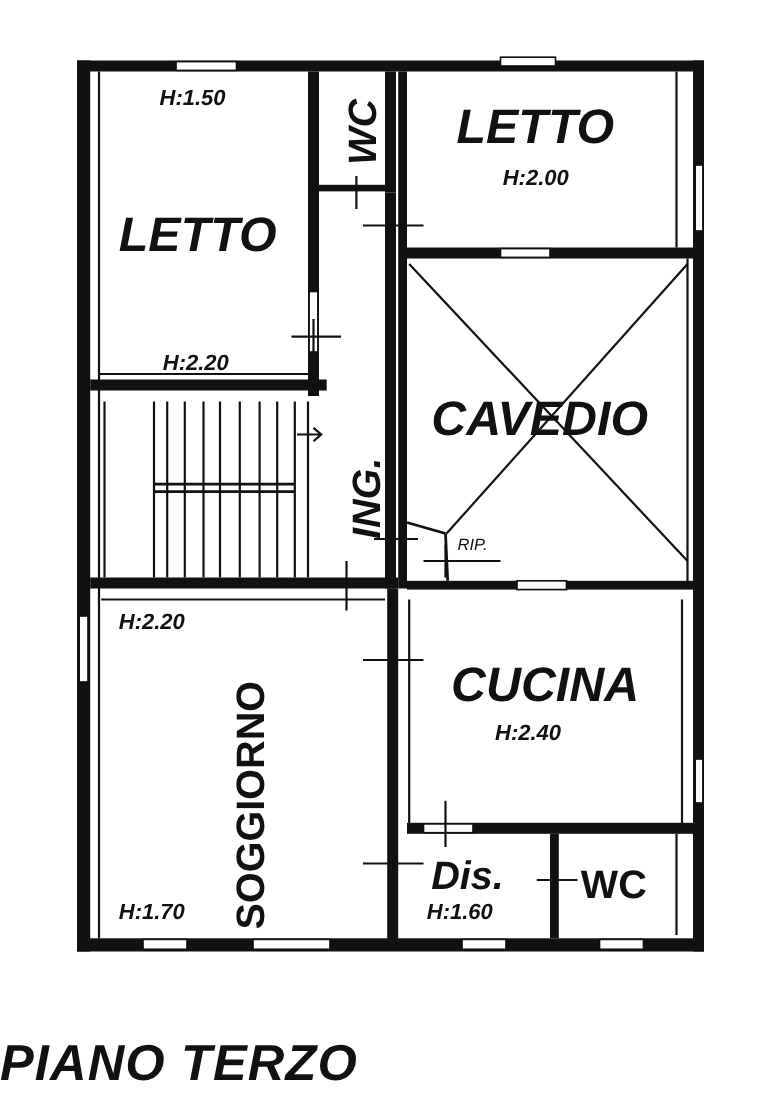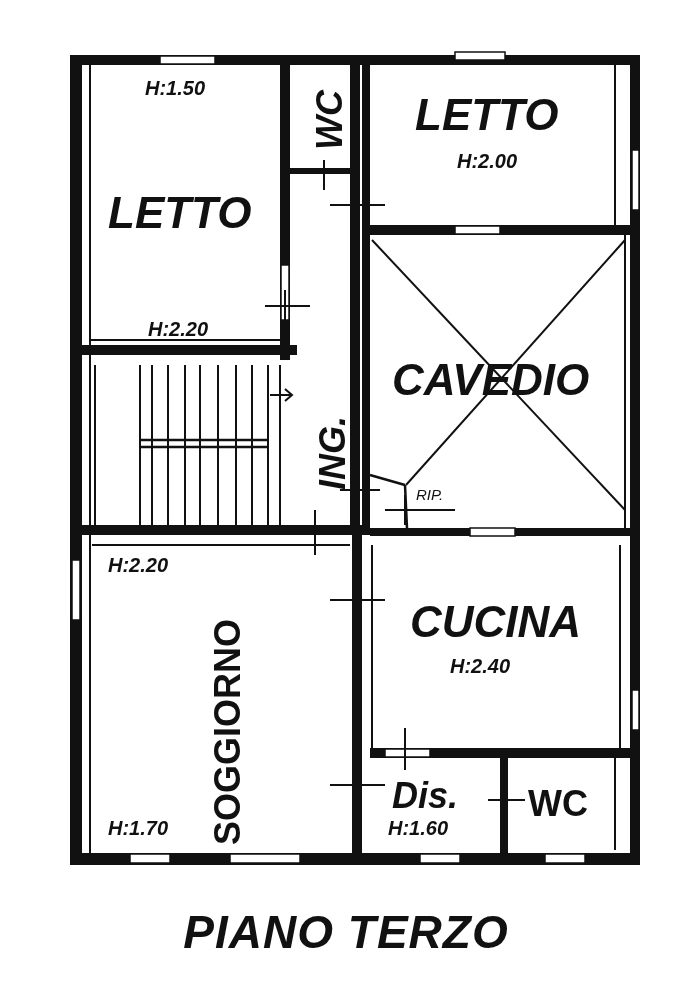--- a/index.html
+++ b/index.html
@@ -7,21 +7,21 @@
   #plan { position: absolute; left: 0; top: 0; width: 692px; height: 1000px; }
   .wall { fill: #111111; }
   .thin { stroke: #111111; stroke-width: 2.5; fill: none; }
   .ln { stroke: #111111; stroke-width: 2; fill: none; }
   .win { fill: #ffffff; stroke: #111111; stroke-width: 1.5; }
   .lbl { font-family: "Liberation Sans", sans-serif; font-weight: bold; font-style: italic; fill: #111111; }
   .big { font-size: 44px; }
   .mid { font-size: 36px; }
   .h { font-size: 20px; }
   .tiny { font-size: 15px; font-weight: normal; }
-  .title { position: absolute; left: 0; width: 692px; top: 905px; text-align: center;
+  .title { position: absolute; left: 0; width: 692px; top: 939px; text-align: left;
            font-family: "Liberation Sans", sans-serif; font-weight: bold; font-style: italic;
            font-size: 46px; color: #111111; letter-spacing: 1px; }
 </style>
 </head>
 <body>
 
 <svg id="plan" viewBox="0 0 692 1000" xmlns="http://www.w3.org/2000/svg">
 
   <g>
     <rect class="wall" x="70" y="55" width="12" height="810"></rect>

